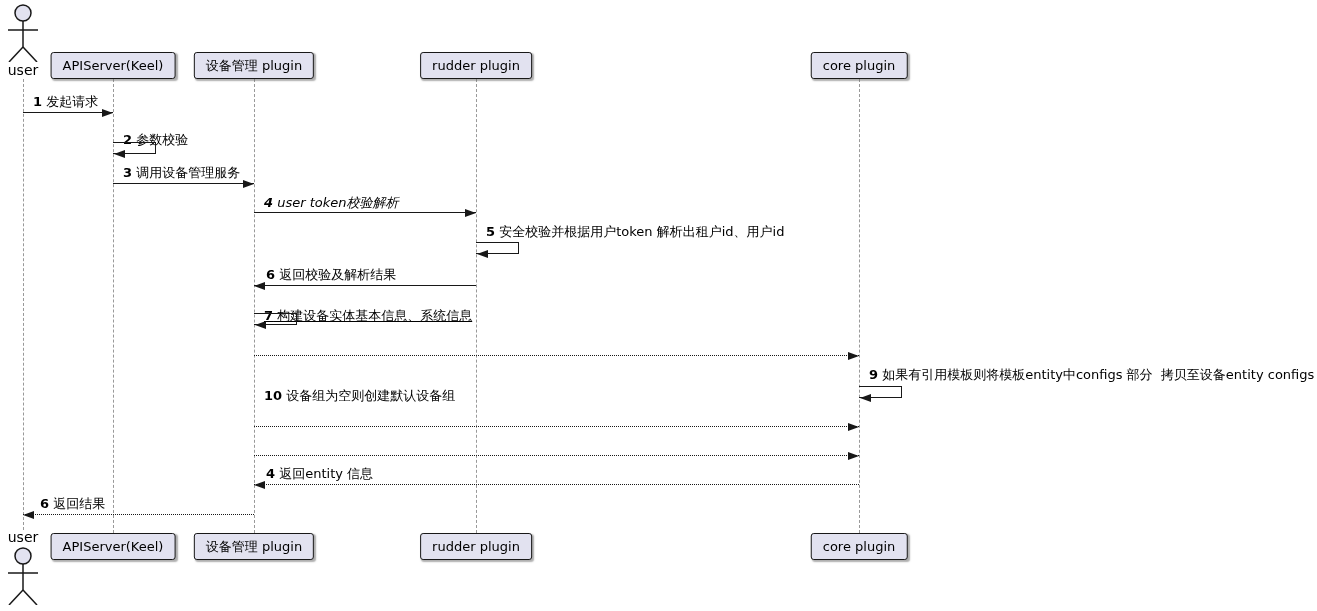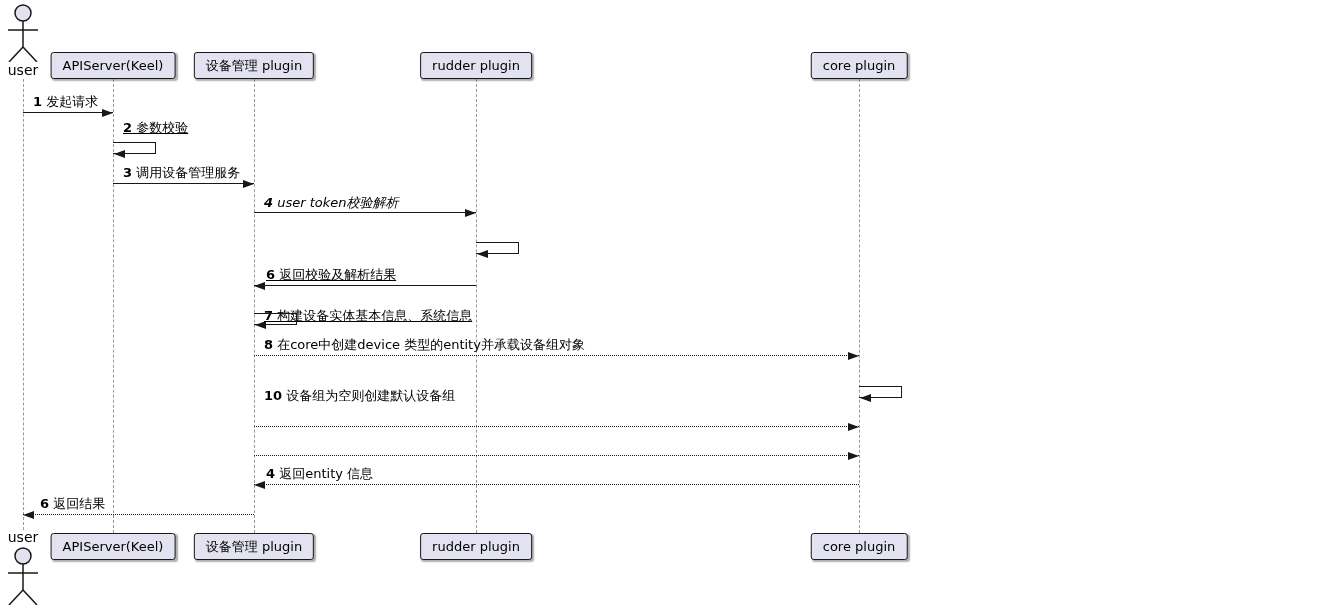--- a/index.html
+++ b/index.html
@@ -62,40 +62,41 @@
     <div class="pbox" style="left: 254px; top: 533px;">设备管理 plugin</div>
     <div class="lifeline" style="left: 476px; top: 79px; height: 454px;"></div>
     <div class="pbox" style="left: 476px; top: 52px;">rudder plugin</div>
     <div class="pbox" style="left: 476px; top: 533px;">rudder plugin</div>
     <div class="lifeline" style="left: 859px; top: 79px; height: 454px;"></div>
     <div class="pbox" style="left: 859px; top: 52px;">core plugin</div>
     <div class="pbox" style="left: 859px; top: 533px;">core plugin</div>
     <div class="msg-label" style="left: 33px; top: 94px;"><b>1</b> 发起请求</div>
     <div class="mline solid" style="left: 23px; top: 112px; width: 90px;"></div>
     <div class="ah r" style="left: 102px; top: 108.5px;"></div>
-    <div class="msg-label" style="left: 123px; top: 120px; text-decoration: underline;"><b>2</b> 参数校验</div>
+    <div class="msg-label" style="left: 123px; top: 132px;"><b>2</b> 参数校验</div>
     <div class="selfloop" style="left: 113px; top: 142px;"></div>
     <div class="ah l" style="left: 114px; top: 149.5px;"></div>
     <div class="msg-label" style="left: 123px; top: 165px;"><b>3</b> 调用设备管理服务</div>
     <div class="mline solid" style="left: 113px; top: 183px; width: 141px;"></div>
     <div class="ah r" style="left: 243px; top: 179.5px;"></div>
     <div class="msg-label" style="left: 264px; top: 195px; font-style: italic;"><b>4</b> user token校验解析</div>
     <div class="mline solid" style="left: 254px; top: 212px; width: 222px;"></div>
     <div class="ah r" style="left: 465px; top: 208.5px;"></div>
+    <div class="msg-label" style="left: 486px; top: 224px;"><b>5</b> 安全校验并根据用户token 解析出租户id、用户id</div>
     <div class="selfloop" style="left: 476px; top: 242px;"></div>
     <div class="ah l" style="left: 477px; top: 249.5px;"></div>
-    <div class="msg-label" style="left: 266px; top: 267px; text-decoration: underline;"><b>6</b> 返回校验及解析结果</div>
+    <div class="msg-label" style="left: 266px; top: 267px;"><b>6</b> 返回校验及解析结果</div>
     <div class="mline solid" style="left: 254px; top: 285px; width: 222px;"></div>
     <div class="ah l" style="left: 254px; top: 281.5px;"></div>
     <div class="msg-label" style="left: 264px; top: 308px; text-decoration: underline;"><b>7</b> 构建设备实体基本信息、系统信息</div>
     <div class="selfloop" style="left: 254px; top: 313px;"></div>
     <div class="ah l" style="left: 255px; top: 320.5px;"></div>
-    <div class="msg-label" style="left: 264px; top: 337px;"><b>8</b> 在core中创建device 类型的entity并承载设备组对象</div>
     <div class="mline dotted" style="left: 254px; top: 355px; width: 605px;"></div>
     <div class="ah r" style="left: 848px; top: 351.5px;"></div>
+    <div class="msg-label" style="left: 869px; top: 367px;"><b>9</b> 如果有引用模板则将模板entity中configs 部分  拷贝至设备entity configs</div>
     <div class="selfloop" style="left: 859px; top: 386px;"></div>
     <div class="ah l" style="left: 860px; top: 393.5px;"></div>
     <div class="msg-label" style="left: 264px; top: 388px;"><b>10</b> 设备组为空则创建默认设备组</div>
     <div class="mline dotted" style="left: 254px; top: 426px; width: 605px;"></div>
     <div class="ah r" style="left: 848px; top: 422.5px;"></div>
     <div class="mline dotted" style="left: 254px; top: 455px; width: 605px;"></div>
     <div class="ah r" style="left: 848px; top: 451.5px;"></div>
     <div class="msg-label" style="left: 266px; top: 466px;"><b>4</b> 返回entity 信息</div>
     <div class="mline dotted" style="left: 254px; top: 484px; width: 605px;"></div>
     <div class="ah l" style="left: 254px; top: 480.5px;"></div>

